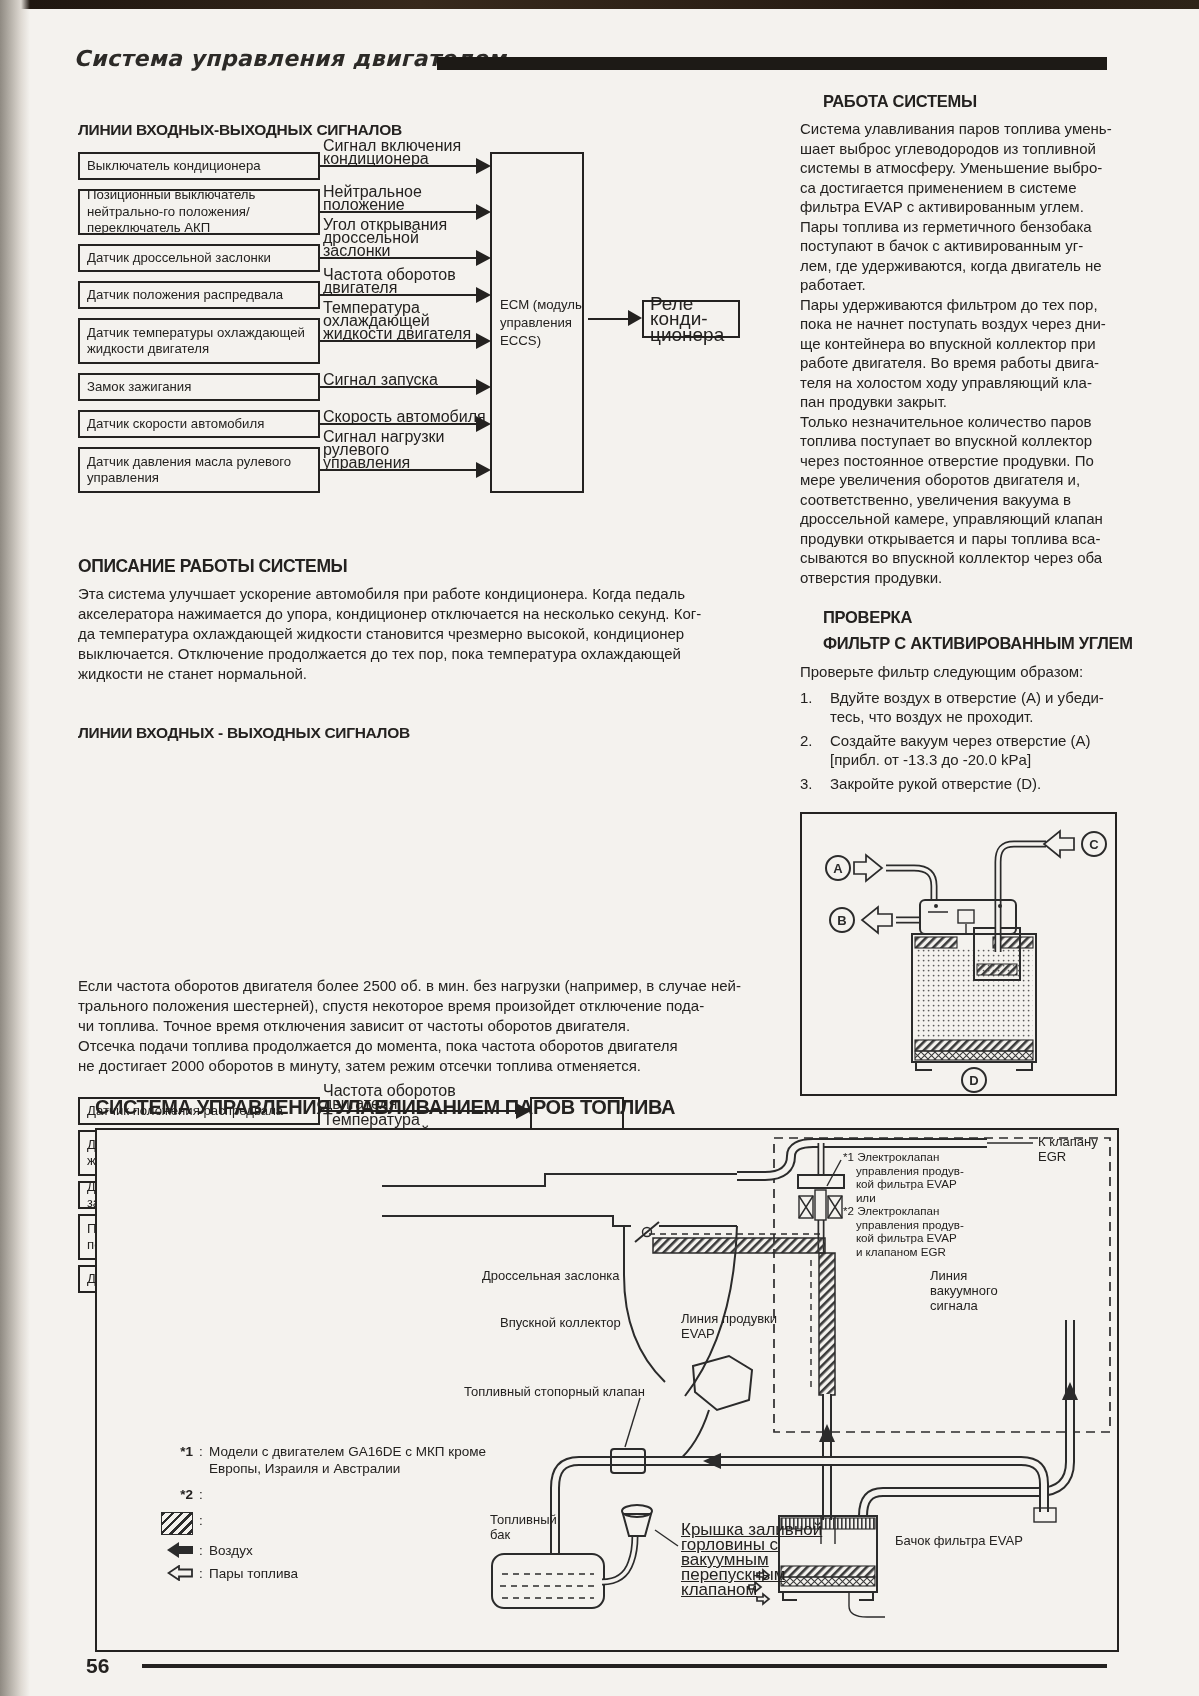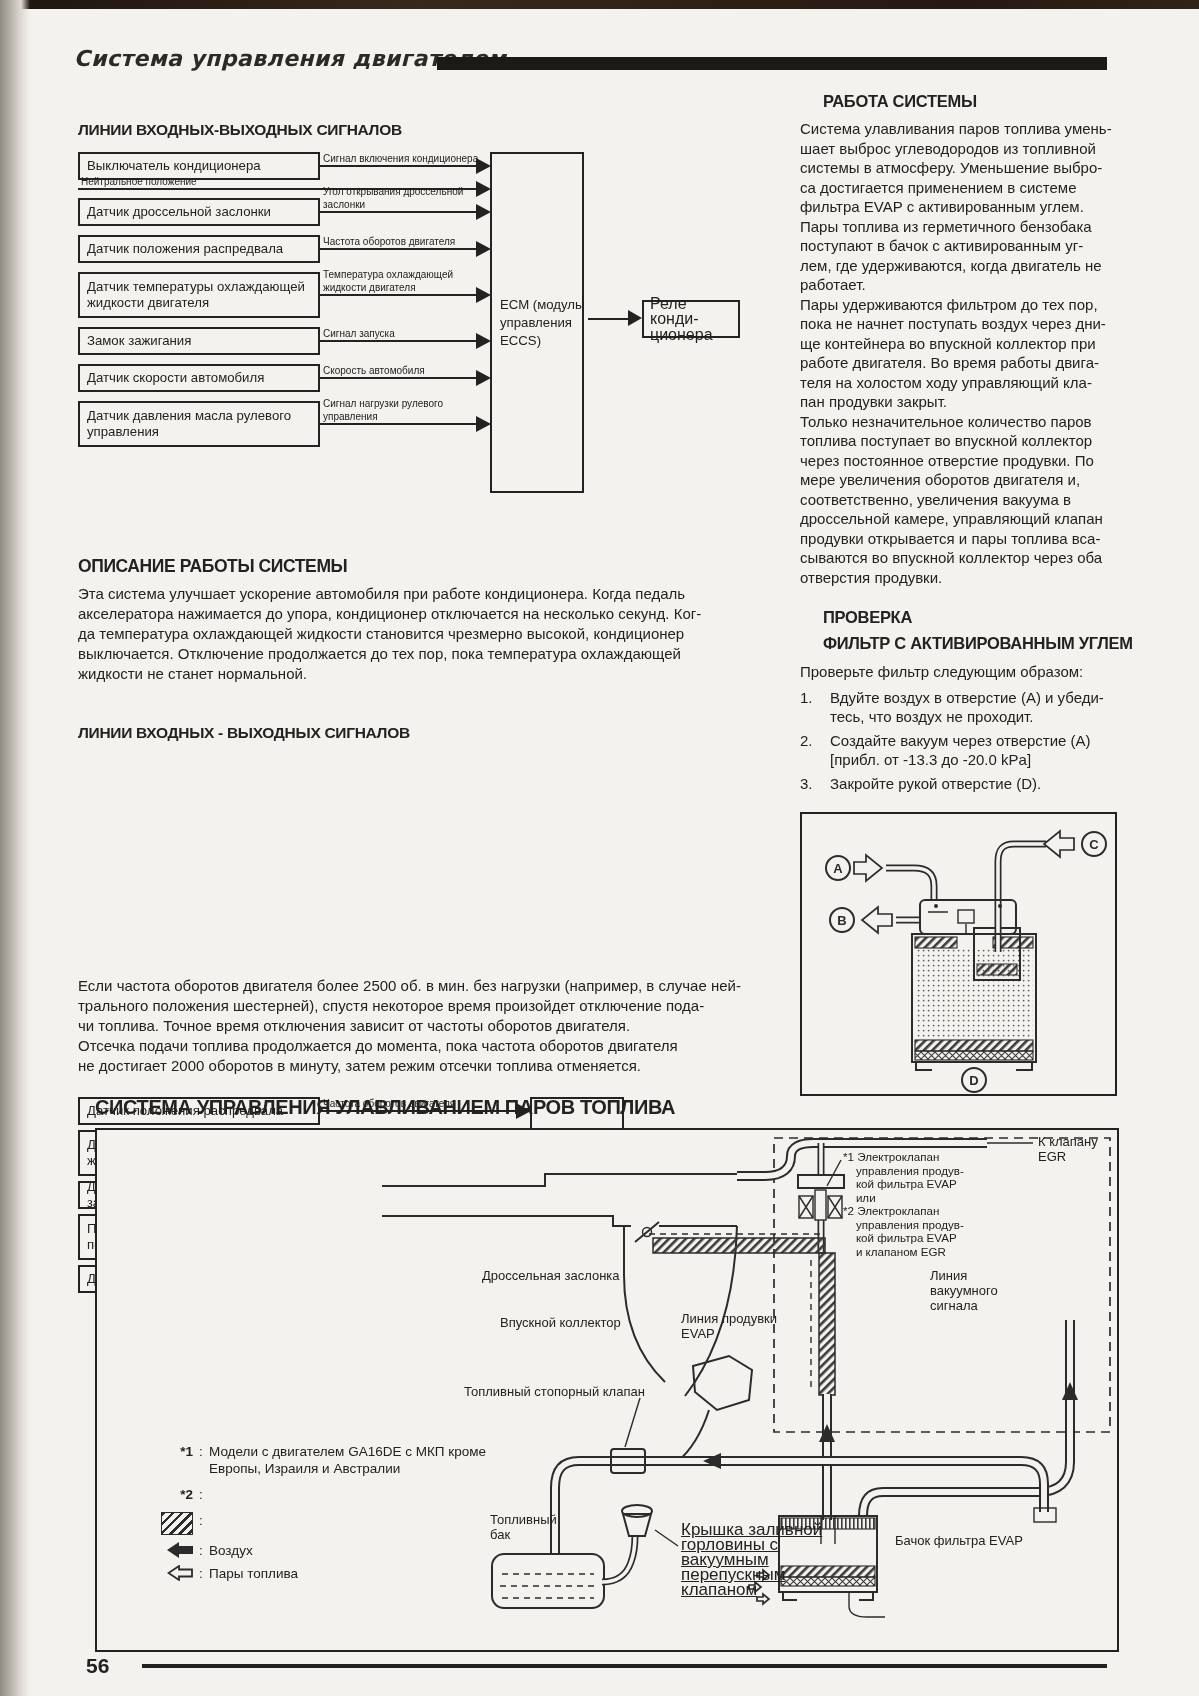--- a/index.html
+++ b/index.html
@@ -25,25 +25,25 @@
   .d-rows2{width:452px;}
   .d-row{display:flex;align-items:center;margin-bottom:9px;}
   .d-row2{margin-bottom:5px;}
   .d-box{box-sizing:border-box;width:242px;border:2.4px solid #242220;padding:2px 7px;
          font-size:13.2px;line-height:16.5px;display:flex;align-items:center;background:#f4f2ee;}
   .h1{height:28px;} .h2{height:46px;}
   .d-conn{flex:1;position:relative;align-self:stretch;}
   .d-line{position:absolute;left:0;right:13px;top:calc(50% - 1px);border-top:2.4px solid #242220;}
   .d-arr{position:absolute;right:-1px;top:50%;transform:translateY(-50%);width:0;height:0;
          border-left:15px solid #242220;border-top:8px solid transparent;border-bottom:8px solid transparent;}
-  .d-sig{position:absolute;left:3px;bottom:calc(50% + 1px);font-size:10px;line-height:13px;max-width:205px;}
+  .d-sig{position:absolute;left:3px;bottom:calc(50% + 1px);font-size:16px;line-height:13px;max-width:205px;}
   .ecm{position:absolute;top:0;box-sizing:border-box;width:94px;border:2.4px solid #242220;
        display:flex;align-items:center;padding-left:8px;font-size:13.2px;line-height:18px;background:#f4f2ee;}
   .outbox{position:absolute;box-sizing:border-box;border:2.4px solid #242220;padding:2px 6px;
-       font-size:16px;line-height:15.5px;display:flex;align-items:center;background:#f4f2ee;}
+       font-size:19px;line-height:15.5px;display:flex;align-items:center;background:#f4f2ee;}
   .olink{position:absolute;border-top:2.4px solid #242220;}
   .olink-arr{position:absolute;width:0;height:0;border-left:14px solid #242220;
        border-top:8px solid transparent;border-bottom:8px solid transparent;}
   
   .chk-title{font-weight:bold;font-size:16.5px;letter-spacing:-.3px;margin-left:23px;}
   .step-row{display:flex;margin-bottom:5px;font-size:15px;line-height:19px;}
   .step-num{width:30px;flex:none;}
   .fig-frame{border:2px solid #242220;background:#f4f2ee;}
   
   .evap-title{font-weight:bold;font-size:20px;letter-spacing:-.4px;}
@@ -87,20 +87,21 @@
     <div class="d-rows">
       <div class="d-row">
         <div class="d-box h1 pre">Выключатель кондиционера</div>
         <div class="d-conn">
             <div class="d-sig pre">Сигнал включения кондиционера</div>
             <div class="d-line"></div>
             <div class="d-arr"></div>
           </div>
       </div>
       <div class="d-row">
+        <div class="d-box h2 pre">Позиционный выключатель нейтрально-го положения/переключатель АКП</div>
         <div class="d-conn">
             <div class="d-sig pre">Нейтральное положение</div>
             <div class="d-line"></div>
             <div class="d-arr"></div>
           </div>
       </div>
       <div class="d-row">
         <div class="d-box h1 pre">Датчик дроссельной заслонки</div>
         <div class="d-conn">
             <div class="d-sig pre">Угол открывания дроссельной

